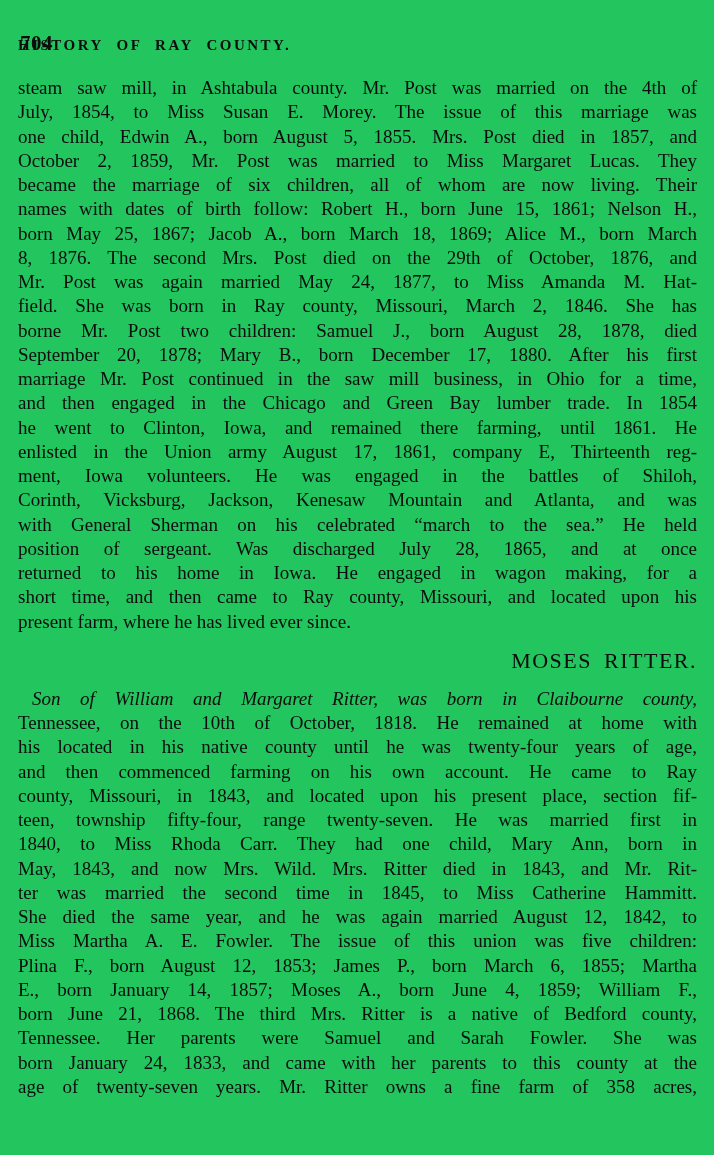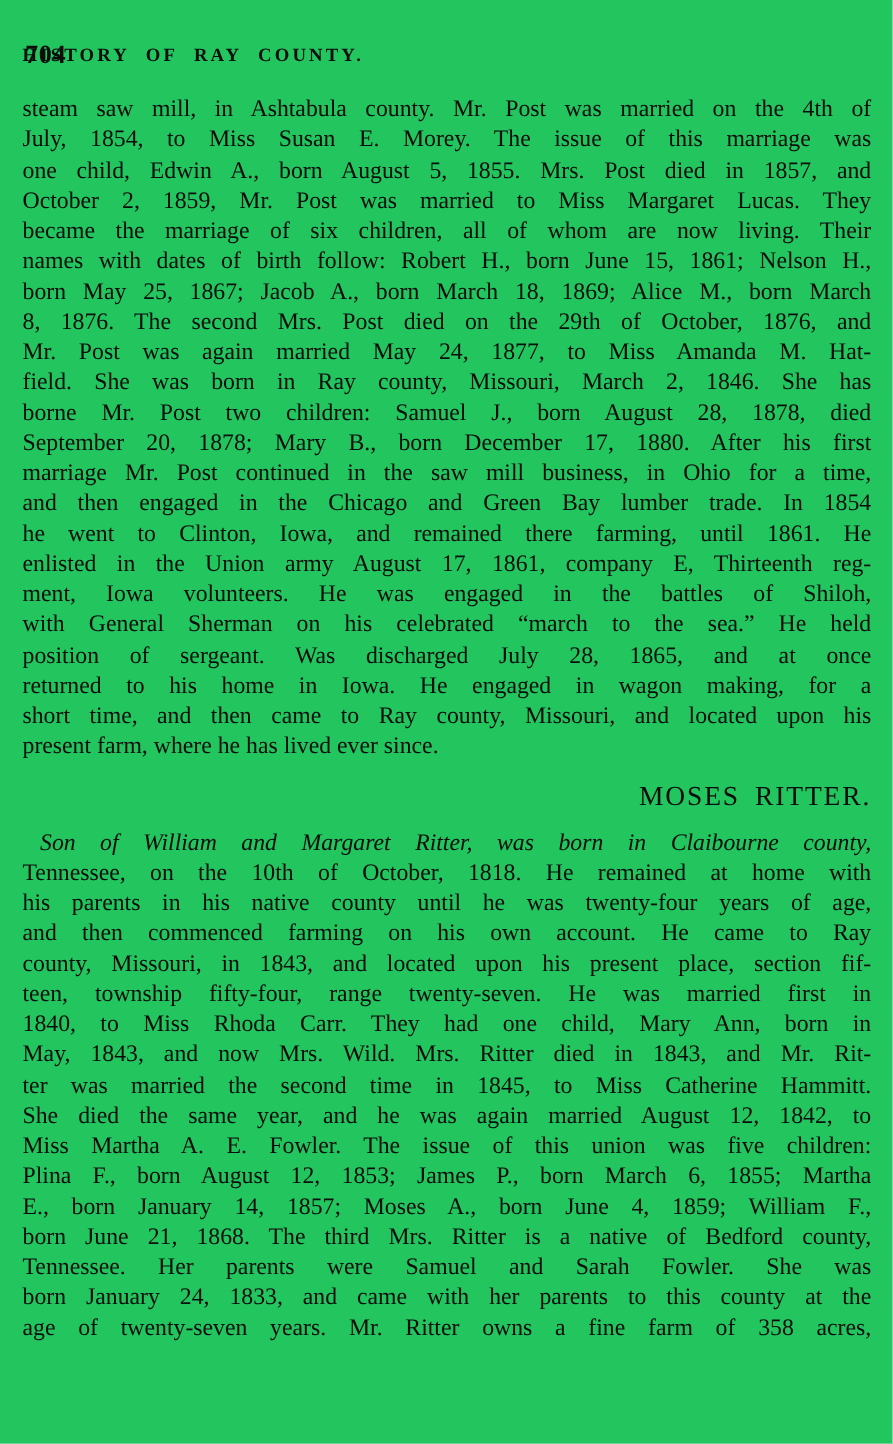--- a/index.html
+++ b/index.html
@@ -87,33 +87,34 @@
       <div class="line">8, 1876. The second Mrs. Post died on the 29th of October, 1876, and</div>
       <div class="line">Mr. Post was again married May 24, 1877, to Miss Amanda M. Hat-</div>
       <div class="line">field. She was born in Ray county, Missouri, March 2, 1846. She has</div>
       <div class="line">borne Mr. Post two children: Samuel J., born August 28, 1878, died</div>
       <div class="line">September 20, 1878; Mary B., born December 17, 1880. After his first</div>
       <div class="line">marriage Mr. Post continued in the saw mill business, in Ohio for a time,</div>
       <div class="line">and then engaged in the Chicago and Green Bay lumber trade. In 1854</div>
       <div class="line">he went to Clinton, Iowa, and remained there farming, until 1861. He</div>
       <div class="line">enlisted in the Union army August 17, 1861, company E, Thirteenth reg-</div>
       <div class="line">ment, Iowa volunteers. He was engaged in the battles of Shiloh,</div>
+      <div class="line">Corinth, Vicksburg, Jackson, Kenesaw Mountain and Atlanta, and was</div>
       <div class="line">with General Sherman on his celebrated “march to the sea.” He held</div>
       <div class="line">position of sergeant. Was discharged July 28, 1865, and at once</div>
       <div class="line">returned to his home in Iowa. He engaged in wagon making, for a</div>
       <div class="line">short time, and then came to Ray county, Missouri, and located upon his</div>
       <div class="line line-last">present farm, where he has lived ever since.</div>
     </div>
 
   <h2 class="section-heading">MOSES RITTER.</h2>
 
   <div class="para indent-first">
       <div class="line">Son of William and Margaret Ritter, was born in Claibourne county,</div>
       <div class="line">Tennessee, on the 10th of October, 1818. He remained at home with</div>
-      <div class="line">his parents in his native county until he was twenty-four years of age,</div>
+      <div class="line">his located in his native county until he was twenty-four years of age,</div>
       <div class="line">and then commenced farming on his own account. He came to Ray</div>
       <div class="line">county, Missouri, in 1843, and located upon his present place, section fif-</div>
       <div class="line">teen, township fifty-four, range twenty-seven. He was married first in</div>
       <div class="line">1840, to Miss Rhoda Carr. They had one child, Mary Ann, born in</div>
       <div class="line">May, 1843, and now Mrs. Wild. Mrs. Ritter died in 1843, and Mr. Rit-</div>
       <div class="line">ter was married the second time in 1845, to Miss Catherine Hammitt.</div>
       <div class="line">She died the same year, and he was again married August 12, 1842, to</div>
       <div class="line">Miss Martha A. E. Fowler. The issue of this union was five children:</div>
       <div class="line">Plina F., born August 12, 1853; James P., born March 6, 1855; Martha</div>
       <div class="line">E., born January 14, 1857; Moses A., born June 4, 1859; William F.,</div>

